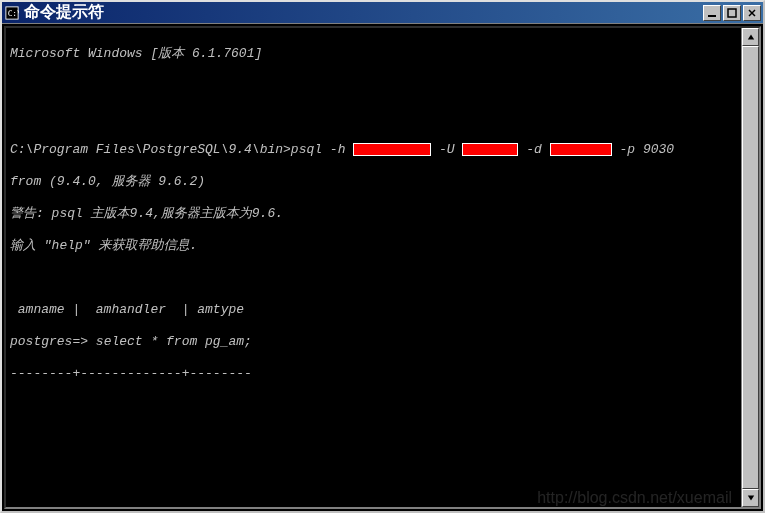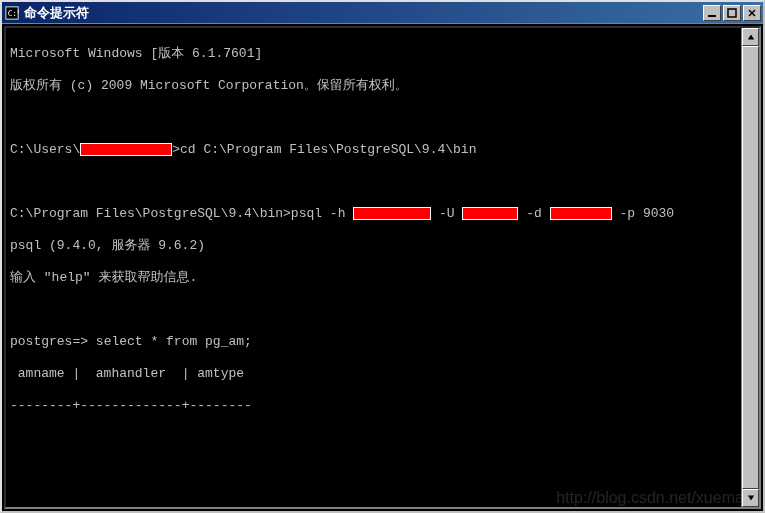--- a/index.html
+++ b/index.html
@@ -33,21 +33,21 @@
   height: 16px;
   margin-right: 4px;
   display: flex;
   align-items: center;
   justify-content: center;
 }
 .titlebar-icon svg { width: 14px; height: 14px; }
 .titlebar-text {
   color: #fff;
   font-family: "Tahoma", sans-serif;
-  font-size: 13px;
+  font-size: 16px;
   font-weight: bold;
   flex: 1;
 }
 .title-buttons {
   display: flex;
   gap: 2px;
 }
 .win-btn {
   width: 18px;
   height: 16px;
@@ -64,20 +64,21 @@
   cursor: pointer;
 }
 .win-btn svg { width: 10px; height: 10px; }
 .terminal-wrap {
   flex: 1;
   display: flex;
   background: #701a75;
   border: 2px inset #808080;
   margin: 2px;
   overflow: hidden;
+  font-style: italic;
 }
 .terminal {
   flex: 1;
   background: #000;
   color: #c0c0c0;
   font-size: 13px;
   line-height: 16px;
   padding: 2px 4px;
   white-space: pre;
   overflow: hidden;
@@ -122,21 +123,21 @@
   border: 1px solid #ffffff;
   height: 13px;
   vertical-align: middle;
 }
 .r1 { width: 92px; }
 .r2 { width: 78px; }
 .r3 { width: 56px; }
 .r4 { width: 62px; }
 .watermark {
   position: absolute;
-  right: 14px;
+  right: 33px;
   bottom: 6px;
   color: rgba(200,200,200,0.18);
   font-family: Arial, sans-serif;
   font-size: 16px;
   pointer-events: none;
 }
 .line { display: block; }
 </style>
 </head>
 <body>
@@ -166,30 +167,29 @@
             <line x1="2" y1="2" x2="8" y2="8" stroke="#000" stroke-width="1.5"></line>
             <line x1="8" y1="2" x2="2" y2="8" stroke="#000" stroke-width="1.5"></line>
           </svg>
         </div>
     </div>
   </div>
 
   <div class="terminal-wrap">
     <div class="terminal">
 <span class="line">Microsoft Windows [版本 6.1.7601]</span>
-<span class="line">版权所有 (c) 2009 Microsoft Corporation。保留所有权利。</span>
 <span class="line"> </span>
-<span class="line"><span>C:\Users\</span><span class="redact r1"></span><span>&gt;cd C:\Program Files\PostgreSQL\9.4\bin</span></span>
 <span class="line"> </span>
 <span class="line"><span>C:\Program Files\PostgreSQL\9.4\bin&gt;psql -h </span><span class="redact r2"></span><span> -U </span><span class="redact r3"></span><span> -d </span><span class="redact r4"></span><span> -p 9030</span></span>
-<span class="line">psql (9.4.0, 服务器 9.6.2)</span>
+<span class="line">from (9.4.0, 服务器 9.6.2)</span>
+<span class="line">警告: psql 主版本9.4,服务器主版本为9.6.</span>
 <span class="line">输入 "help" 来获取帮助信息.</span>
 <span class="line"> </span>
+<span class="line"> amname |  amhandler  | amtype</span>
 <span class="line"><span>postgres=&gt; </span><span>select * from pg_am;</span></span>
-<span class="line"> amname |  amhandler  | amtype</span>
 <span class="line">--------+-------------+--------</span>
 
 
 
 
 
 
 
 
 

